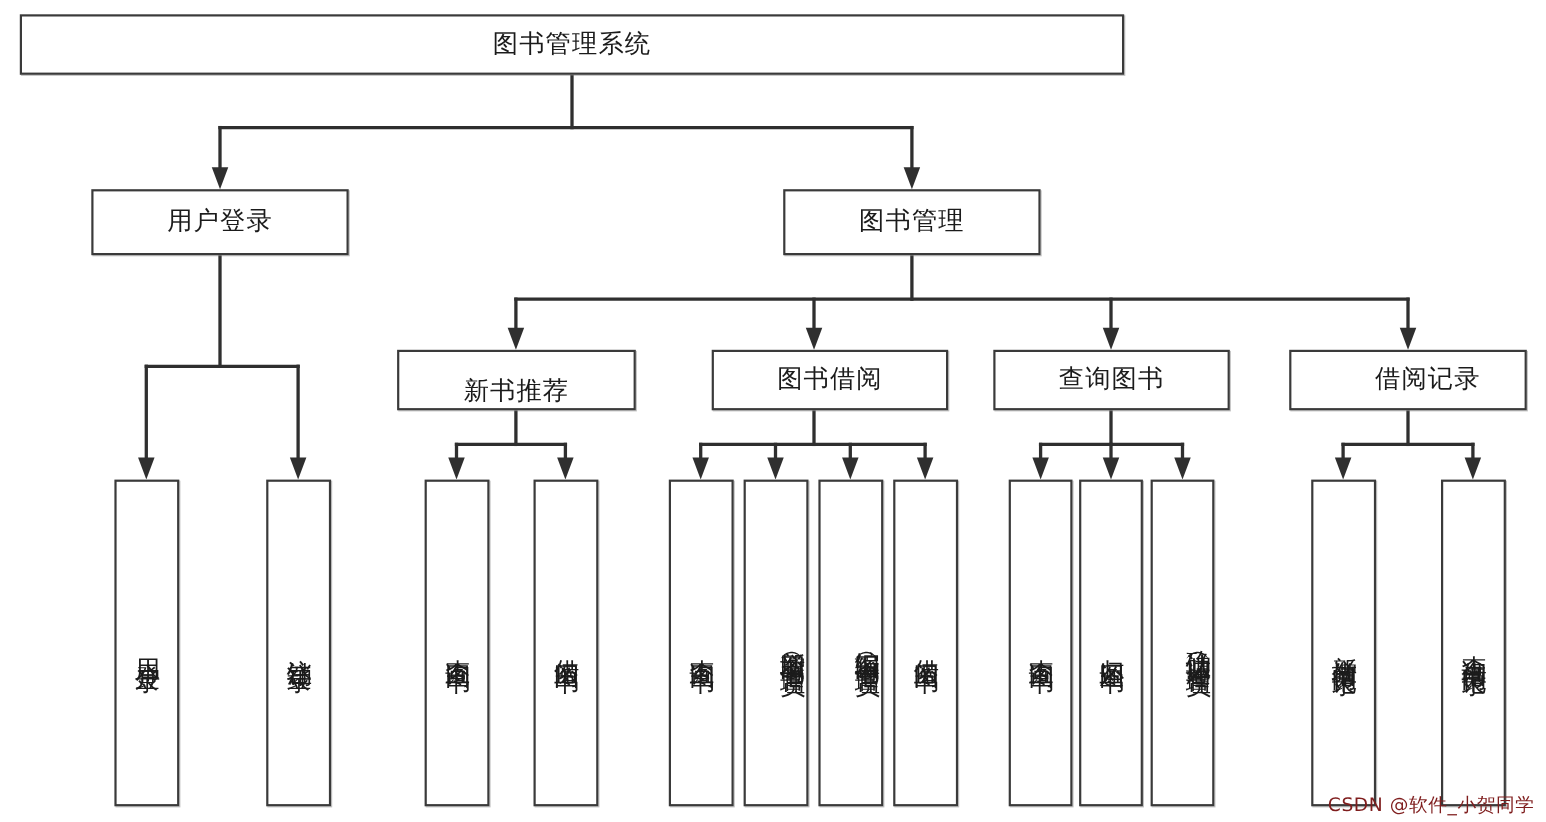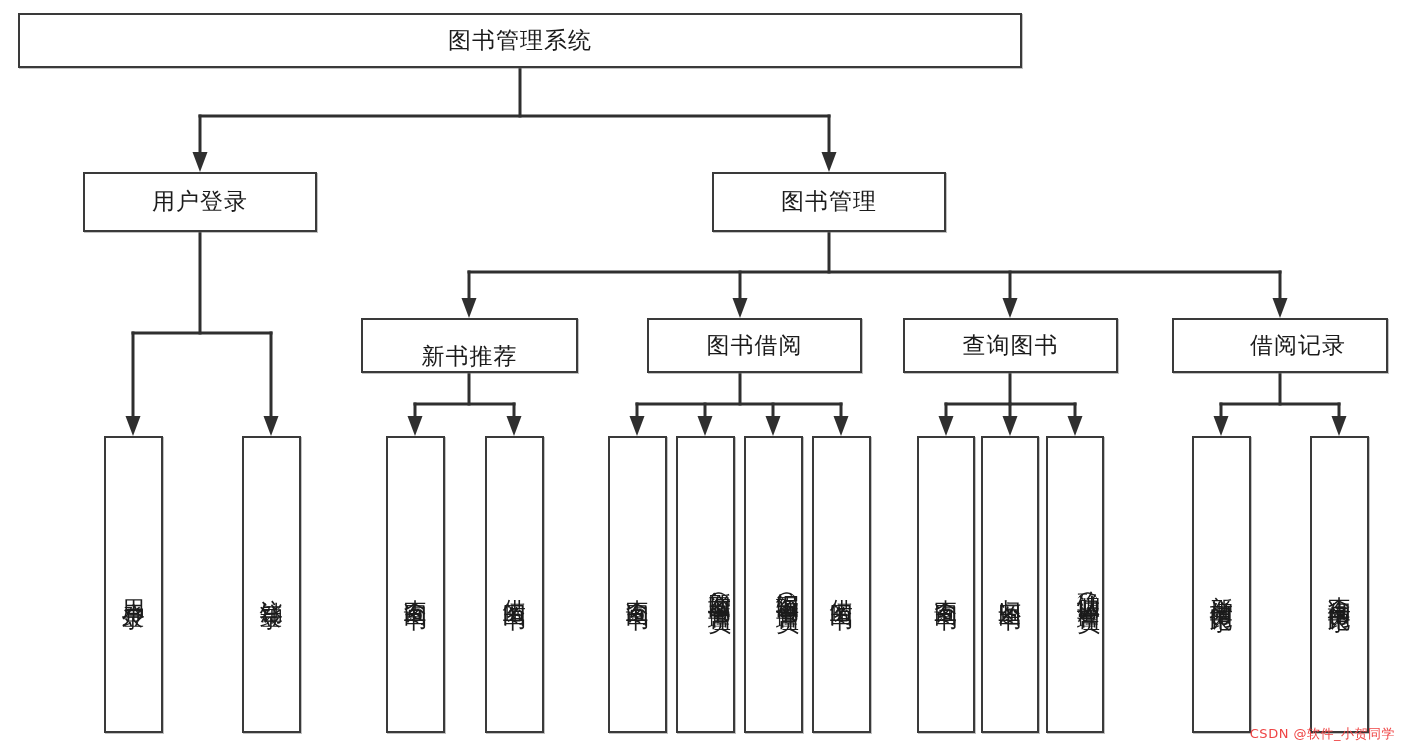--- a/index.html
+++ b/index.html
@@ -56,22 +56,22 @@
     align-items: center;
   }
   .node-label {
     display: block;
     white-space: nowrap;
   }
   #watermark {
     position: absolute;
     right: 10px;
     bottom: 4px;
-    font-size: 13px;
-    color: #ef4444;
+    font-size: 17px;
+    color: #7f1d1d;
     white-space: nowrap;
     letter-spacing: 0.5px;
   }
 </style>
 </head>
 <body>
 
 <div id="diagram-root">
 
   <svg id="edge-layer" viewBox="0 0 1405 747" width="1405" height="747" xmlns="http://www.w3.org/2000/svg">

